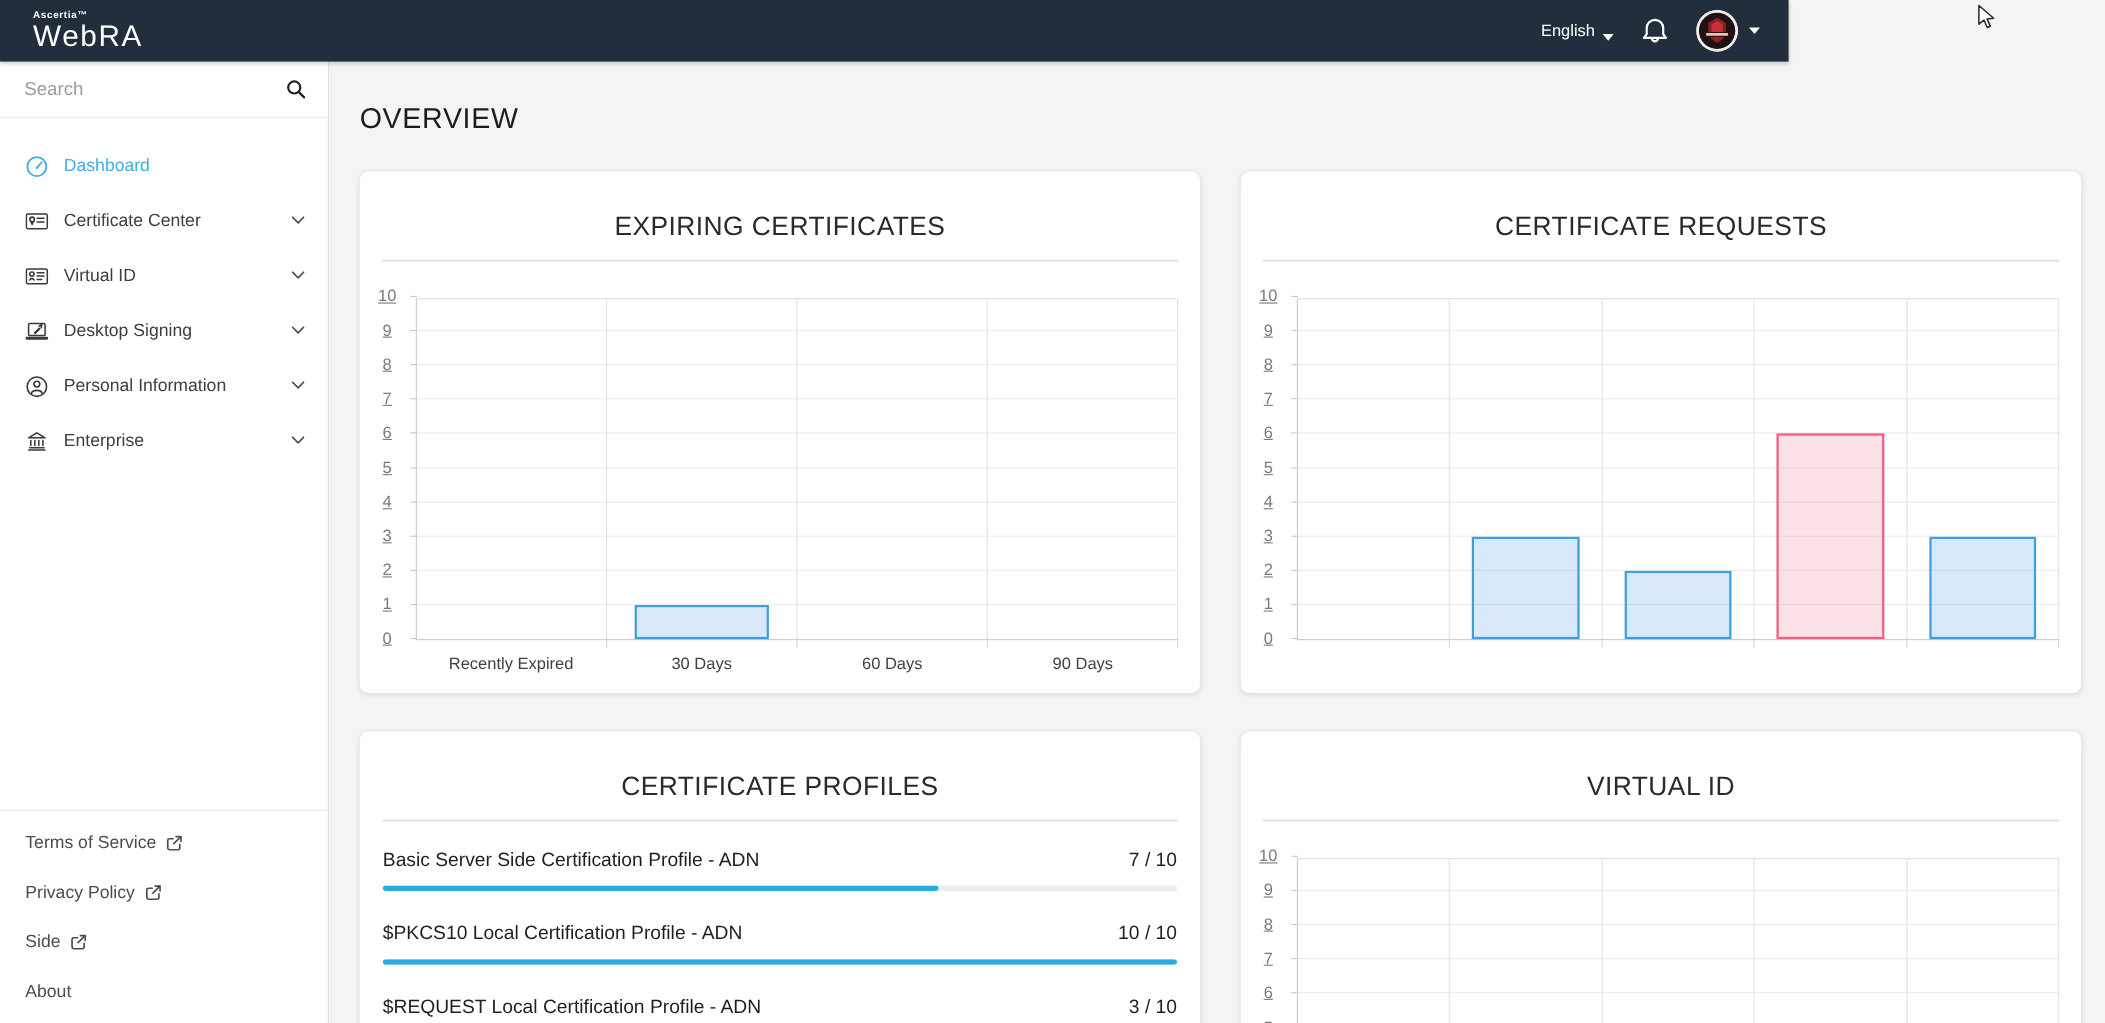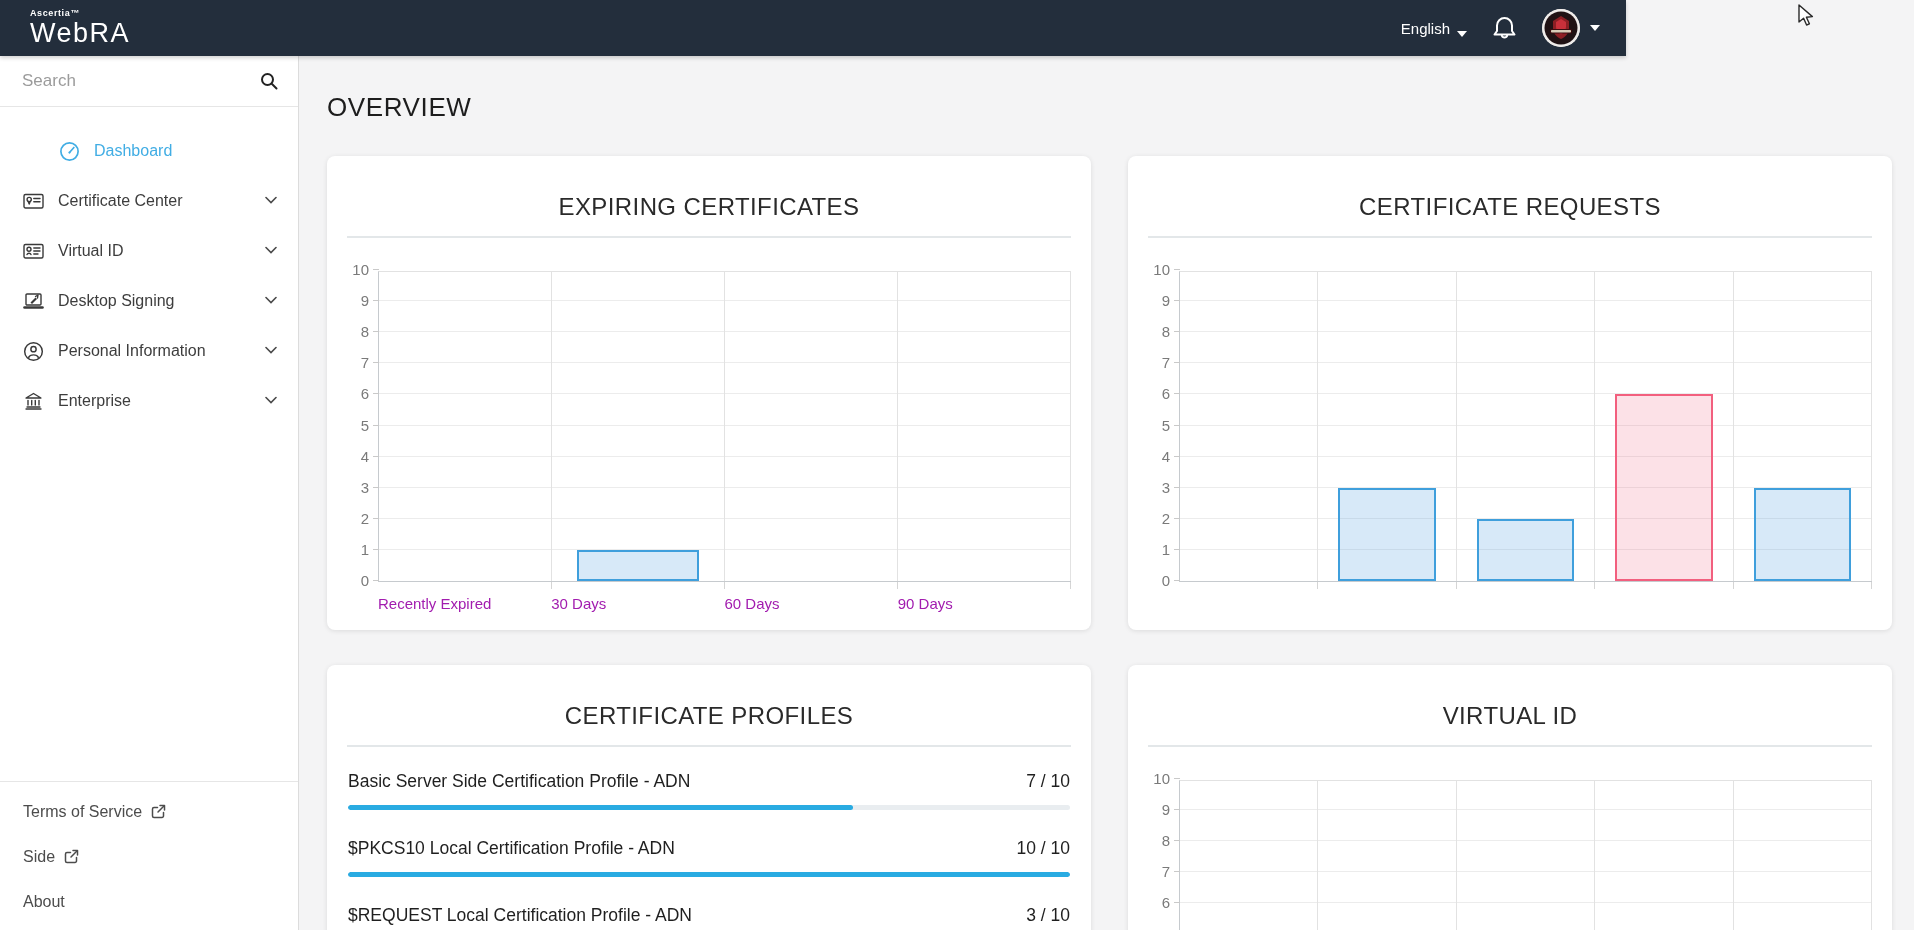--- a/index.html
+++ b/index.html
@@ -28,21 +28,21 @@
     background:#fff; border-right:1px solid #dcdcdc; }
   .search-row { position:relative; height:51px; border-bottom:1px solid #e6e6e6; }
   .search-row input { width:100%; height:100%; border:none; outline:none;
     font-family:"Liberation Sans", sans-serif; font-size:17px; color:#444; padding:0 46px 0 22px; }
   .search-row input::placeholder { color:#9b9b9b; }
   .search-icon { position:absolute; right:20px; top:16px; }
   .menu { padding-top:19px; }
   .menu-item { position:relative; height:50px; display:flex; align-items:center;
     padding-left:23px; gap:14px; cursor:pointer; color:#3d3d3d; font-size:16px; }
   .menu-item .mi-icon { width:21px; display:flex; justify-content:center; }
-  .menu-item.active { color:#41ade4;margin-left:36px; }
+  .menu-item.active { color:#41ade4; }
   .menu-item .chev { position:absolute; right:21px; top:20px; }
   .sidebar-footer { position:absolute; left:0; bottom:0; width:100%; border-top:1px solid #e6e6e6; padding:7px 0 6px; }
   .foot-link { height:45px; display:flex; align-items:center; gap:9px; padding-left:23px;
     font-size:16px; color:#4c4c4c; cursor:pointer; }
 
   
   .content { position:absolute; top:56px; left:299px; width:1615px; height:874px; padding:0 22px 14px 28px; }
   .page-title { margin-top:36px; font-size:26px; font-weight:400; letter-spacing:.6px; color:#1d1d1d; }
   .cards { display:grid; grid-template-columns:764px 764px; gap:35px 37px; margin-top:33px; }
   .card { width:764px; height:474px; background:#fff; border-radius:8px;
@@ -53,24 +53,24 @@
 
   
   .chart { position:relative; margin:33px 20px 0 51px; }
   .plot { position:relative; height:311px; border-left:1px solid #c6cace;
     border-bottom:1px solid #c6cace; border-top:1px solid #e2e2e2; }
   .hline { position:absolute; left:0; right:0; height:0; border-top:1px solid #ececec; }
   .cols { position:absolute; top:0; left:0; right:0; bottom:0; display:flex; }
   .col { position:relative; flex:1 1 0; border-right:1px solid #e2e2e2; }
   .xtick { position:absolute; right:-1px; bottom:-8px; width:1px; height:7px; background:#d5d5d5; }
   .bar { position:absolute; bottom:0; left:14.5%; width:71%; border:2px solid; }
-  .ylab { position:absolute; width:34px; text-align:right; font-size:15px; color:#7a7a7a; line-height:18px; }
+  .ylab { position:absolute; width:34px; text-align:center; font-size:15px; color:#7a7a7a; line-height:18px;text-decoration:underline; }
   .ytick { position:absolute; width:6px; height:1px; background:#c9c9c9; left:-6px; }
   .xlabels { display:flex; margin-top:13px; }
-  .xlabels div { flex:1 1 0; font-size:15px; color:#a21caf; }
+  .xlabels div { flex:1 1 0; text-align:center; font-size:15px; color:#404040; }
 
   
   .profiles { padding:0 21px; }
   .prow { margin-top:26px; }
   .prow:first-child { margin-top:22px; }
   .phead { display:flex; justify-content:space-between; align-items:baseline;
     font-size:17.5px; color:#1f1f1f; line-height:24px; }
   .ptrack { margin-top:12px; height:5px; border-radius:3px; background:#e9edf0; overflow:hidden; }
   .pfill { height:100%; border-radius:3px; background:#29abe2; }
 
@@ -226,20 +226,28 @@
           <svg width="12" height="8" viewBox="0 0 12 8" fill="none" stroke="#4a4a4a" stroke-width="1.6" stroke-linecap="round">
               <path d="M1 1.5 L6 6.5 L11 1.5"></path>
             </svg>
         </span>
       </div>
     </nav>
 
     <div class="sidebar-footer">
       <div class="foot-link">
         <span>Terms of Service</span>
+        <svg width="15" height="15" viewBox="0 0 15 15" fill="none" stroke="#4c4c4c" stroke-width="1.5" stroke-linecap="round" stroke-linejoin="round">
+          <path d="M12.5 8.5 V12 a1.5 1.5 0 0 1 -1.5 1.5 H3 A1.5 1.5 0 0 1 1.5 12 V5 A1.5 1.5 0 0 1 3 3.5 h3.5"></path>
+          <path d="M9 1.5 h4.5 V6"></path>
+            <path d="M13.2 1.8 L7 8"></path>
+        </svg>
+      </div>
+      <div class="foot-link">
+        <span>Privacy Policy</span>
         <svg width="15" height="15" viewBox="0 0 15 15" fill="none" stroke="#4c4c4c" stroke-width="1.5" stroke-linecap="round" stroke-linejoin="round">
           <path d="M12.5 8.5 V12 a1.5 1.5 0 0 1 -1.5 1.5 H3 A1.5 1.5 0 0 1 1.5 12 V5 A1.5 1.5 0 0 1 3 3.5 h3.5"></path>
           <path d="M9 1.5 h4.5 V6"></path>
             <path d="M13.2 1.8 L7 8"></path>
         </svg>
       </div>
       <div class="foot-link">
         <span>Side</span>
         <svg width="15" height="15" viewBox="0 0 15 15" fill="none" stroke="#4c4c4c" stroke-width="1.5" stroke-linecap="round" stroke-linejoin="round">
           <path d="M12.5 8.5 V12 a1.5 1.5 0 0 1 -1.5 1.5 H3 A1.5 1.5 0 0 1 1.5 12 V5 A1.5 1.5 0 0 1 3 3.5 h3.5"></path>

